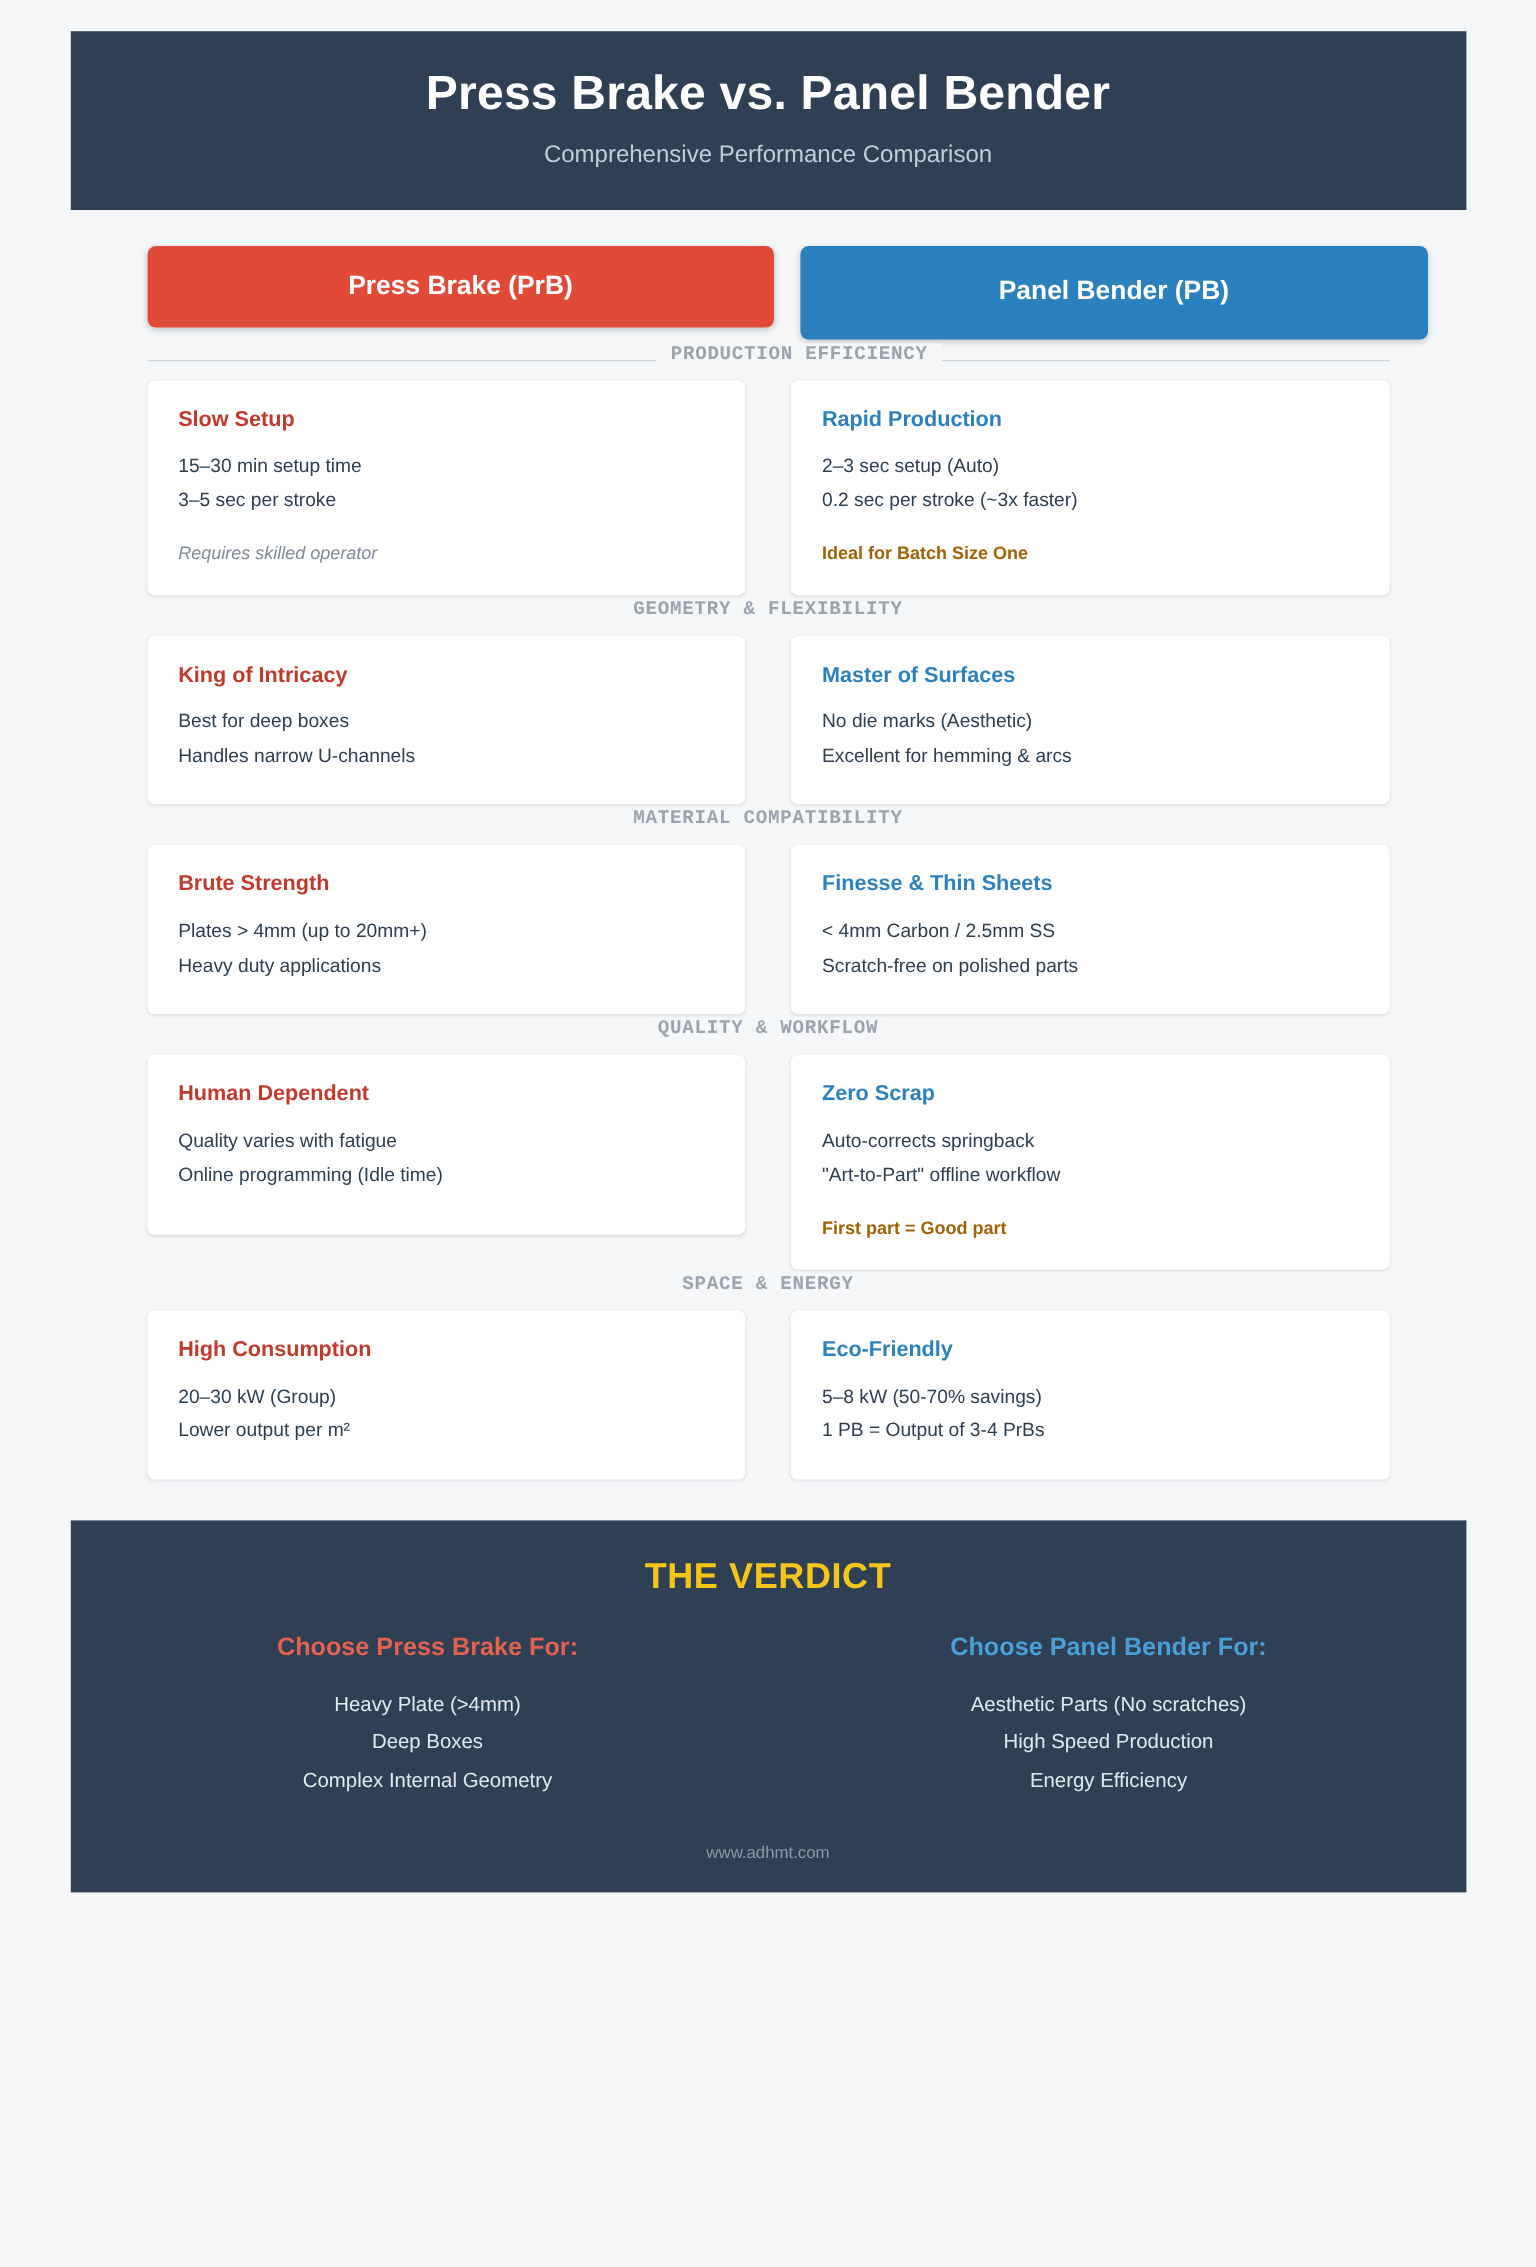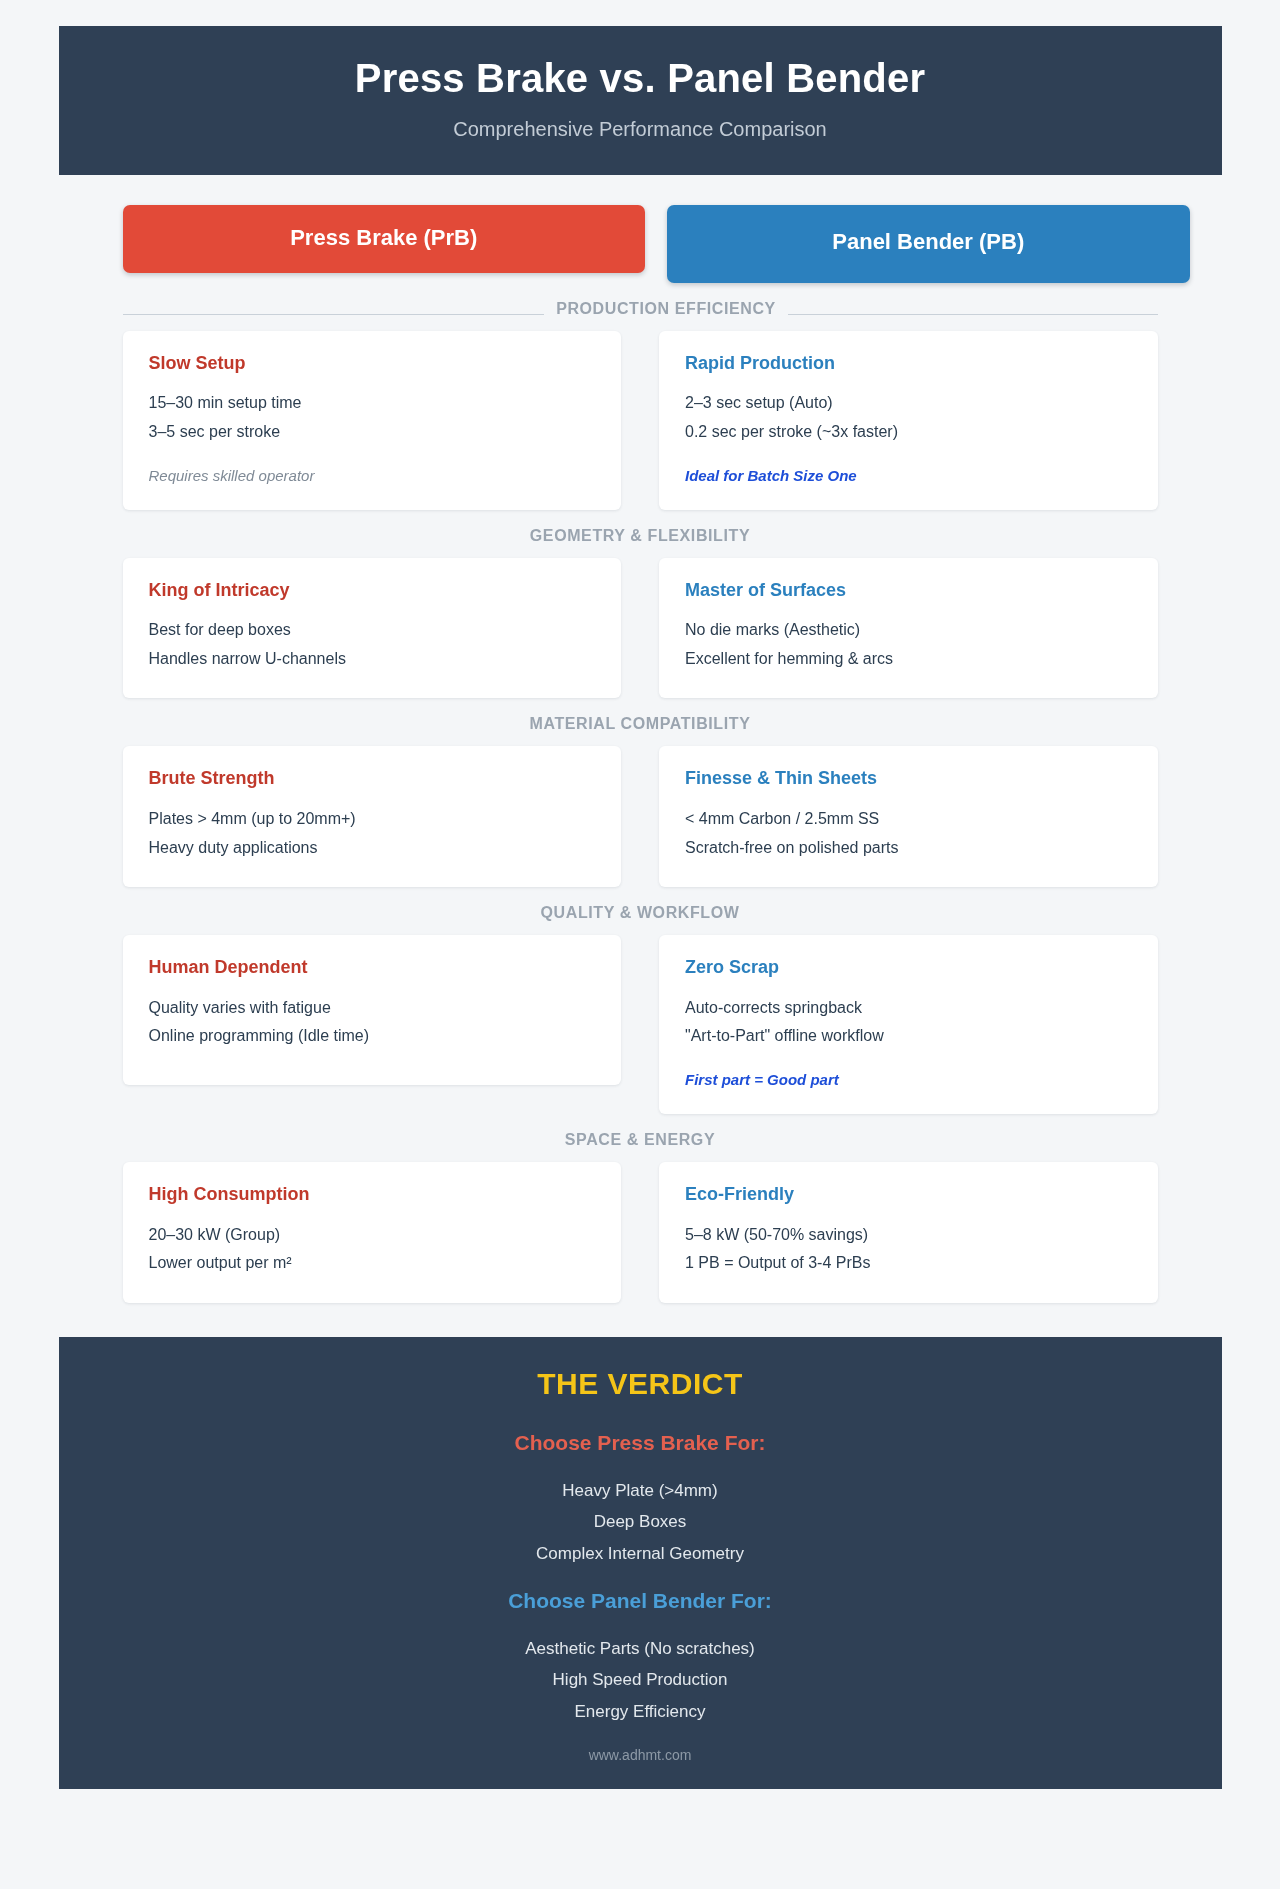--- a/index.html
+++ b/index.html
@@ -69,21 +69,22 @@
     padding: 24px 10px 28px 10px;
   }
 
   
   .section {
     margin: 0 88px;
   }
   .divider {
     position: relative;
     height: 34px;
-    margin-top: 14px;
+    margin-top: 0;
+    font-family: Liberation Mono, monospace;
   }
   .divider-rule {
     position: absolute;
     left: 0;
     right: 0;
     top: 17px;
     height: 1px;
     background: #c9d1d9;
   }
   .divider-label {
@@ -136,47 +137,45 @@
   }
   .card-note {
     font-size: 15px;
     color: #7f8a96;
     font-style: italic;
     margin: 20px 0 0 0;
     line-height: 1.4;
   }
   .card-high {
     font-size: 15px;
-    color: #1d4ed8;
+    color: #a16207;
     font-weight: bold;
     margin: 20px 0 0 0;
     line-height: 1.4;
-    font-style: italic;
   }
 
   
   .verdict {
     margin: 34px 24px 26px 24px;
     background: #2f4055;
     padding: 30px 24px 26px 24px;
     text-align: center;
     box-sizing: border-box;
   }
   .verdict-title {
     color: #f5c518;
     font-size: 30px;
     font-weight: bold;
     letter-spacing: 0.5px;
     margin: 0 0 30px 0;
   }
   .verdict-cols {
     display: flex;
     gap: 20px;
-    margin: 0 0 20px 0;
-    flex-direction: column;
+    margin: 0 0 36px 0;
   }
   .verdict-col {
     flex: 1 1 0;
     text-align: center;
   }
   .verdict-head {
     font-size: 21px;
     font-weight: bold;
     margin: 0 0 20px 0;
   }

